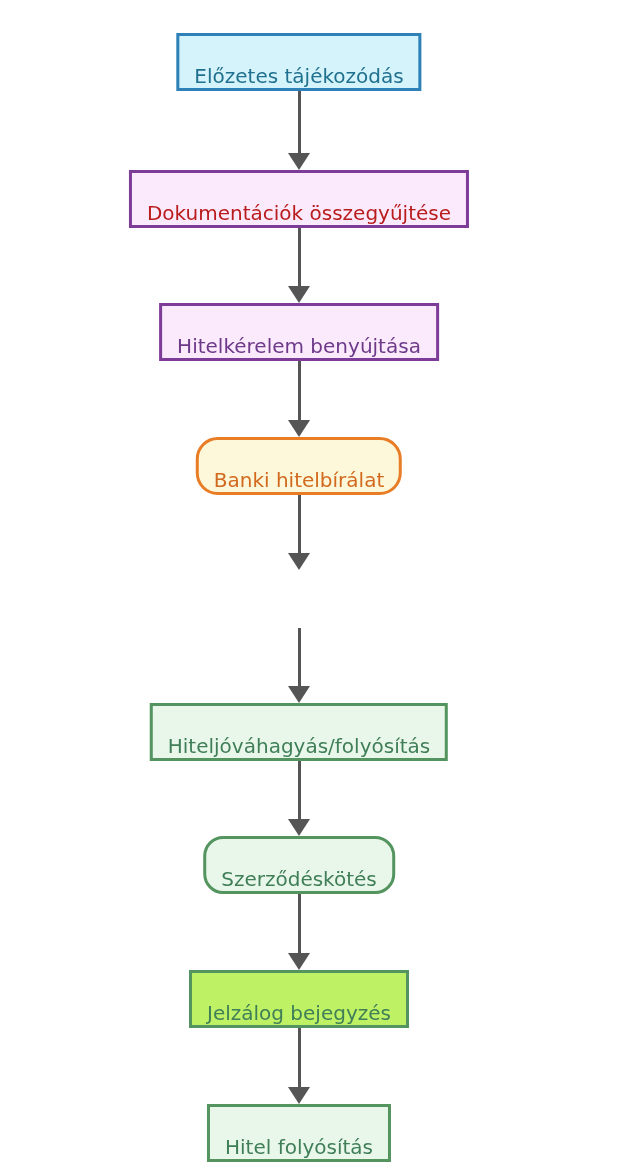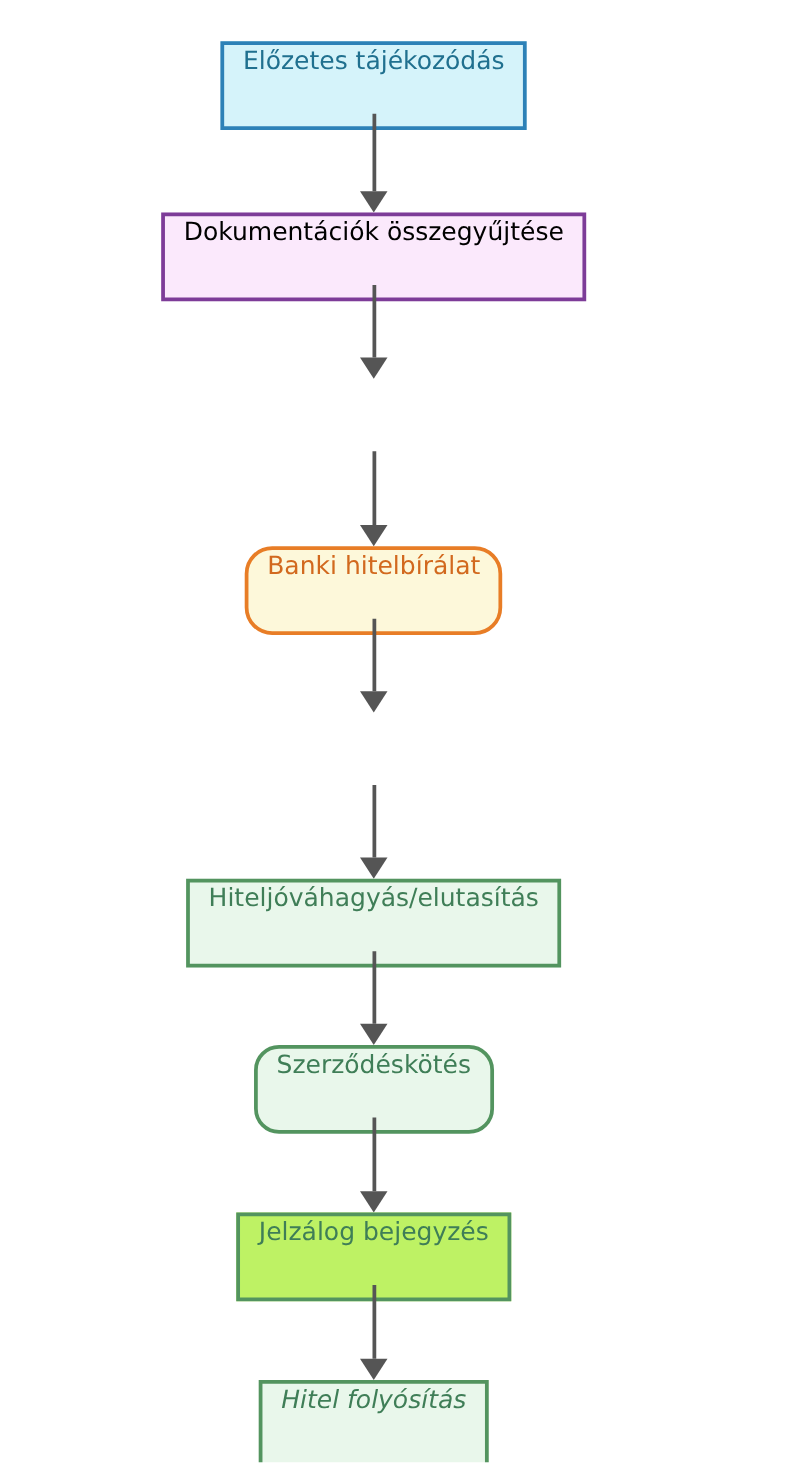--- a/index.html
+++ b/index.html
@@ -12,25 +12,25 @@
     position: relative;
     width: 636px;
     height: 1170px;
     background: #ffffff;
     overflow: hidden;
   }
   .node {
     position: absolute;
     left: 299px;
     transform: translateX(-50%);
-    height: 71px;
+    height: 58px;
     box-sizing: border-box;
     border: 3px solid #000;
     display: flex;
-    align-items: flex-start;
+    align-items: flex-end;
     justify-content: center;
     padding: 0 15px;
     white-space: nowrap;
     font-size: 20px;
     font-weight: 400;
     letter-spacing: 0px;
   }
   .connector {
     position: absolute;
     left: 299px;
@@ -54,21 +54,21 @@
   }
   
   .p1 { top: 33px; }
   .p2 { top: 170px; }
   .p3 { top: 303px; }
   .p4 { top: 437px; border-radius: 22px; }
   .p5 { top: 570px; }
   .p6 { top: 703px; }
   .p7 { top: 836px; border-radius: 20px; }
   .p8 { top: 970px; }
-  .p9 { top: 1104px; font-style: italic; }
+  .p9 { top: 1104px; }
   
   .c1 { top: 91px;   height: 79px; }
   .c2 { top: 228px;  height: 75px; }
   .c3 { top: 361px;  height: 76px; }
   .c4 { top: 495px;  height: 75px; }
   .c5 { top: 628px;  height: 75px; }
   .c6 { top: 761px;  height: 75px; }
   .c7 { top: 894px;  height: 76px; }
   .c8 { top: 1028px; height: 76px; }
 </style>
@@ -79,29 +79,32 @@
 
   <div class="node p1" style="background: rgb(213, 243, 250); border-color: rgb(45, 129, 183); color: rgb(32, 112, 143);">
     <span>Előzetes tájékozódás</span>
   </div>
 
   <div class="connector c1">
     <div class="line" style="background: rgb(85, 85, 85);"></div>
     <div class="arrowhead" style="border-top-color: rgb(85, 85, 85);"></div>
   </div>
 
-  <div class="node p2" style="background: rgb(251, 233, 252); border-color: rgb(125, 60, 152); color: #000000;">
+  <div class="node p2" style="background: rgb(251, 233, 252); border-color: rgb(125, 60, 152); color: #b91c1c;">
     <span>Dokumentációk összegyűjtése</span>
   </div>
 
   <div class="connector c2">
     <div class="line" style="background: rgb(85, 85, 85);"></div>
     <div class="arrowhead" style="border-top-color: rgb(85, 85, 85);"></div>
   </div>
 
+  <div class="node p3" style="background: rgb(251, 233, 252); border-color: rgb(125, 60, 152); color: rgb(109, 58, 138);">
+    <span>Hitelkérelem benyújtása</span>
+  </div>
 
   <div class="connector c3">
     <div class="line" style="background: rgb(85, 85, 85);"></div>
     <div class="arrowhead" style="border-top-color: rgb(85, 85, 85);"></div>
   </div>
 
   <div class="node p4" style="background: rgb(253, 248, 218); border-color: rgb(232, 125, 38); color: rgb(210, 105, 30);">
     <span>Banki hitelbírálat</span>
   </div>
 
@@ -110,21 +113,21 @@
     <div class="arrowhead" style="border-top-color: rgb(85, 85, 85);"></div>
   </div>
 
 
   <div class="connector c5">
     <div class="line" style="background: rgb(85, 85, 85);"></div>
     <div class="arrowhead" style="border-top-color: rgb(85, 85, 85);"></div>
   </div>
 
   <div class="node p6" style="background: rgb(233, 247, 235); border-color: rgb(83, 148, 95); color: rgb(63, 126, 87);">
-    <span>Hiteljóváhagyás/elutasítás</span>
+    <span>Hiteljóváhagyás/folyósítás</span>
   </div>
 
   <div class="connector c6">
     <div class="line" style="background: rgb(85, 85, 85);"></div>
     <div class="arrowhead" style="border-top-color: rgb(85, 85, 85);"></div>
   </div>
 
   <div class="node p7" style="background: rgb(233, 247, 235); border-color: rgb(83, 148, 95); color: rgb(63, 126, 87);">
     <span>Szerződéskötés</span>
   </div>

